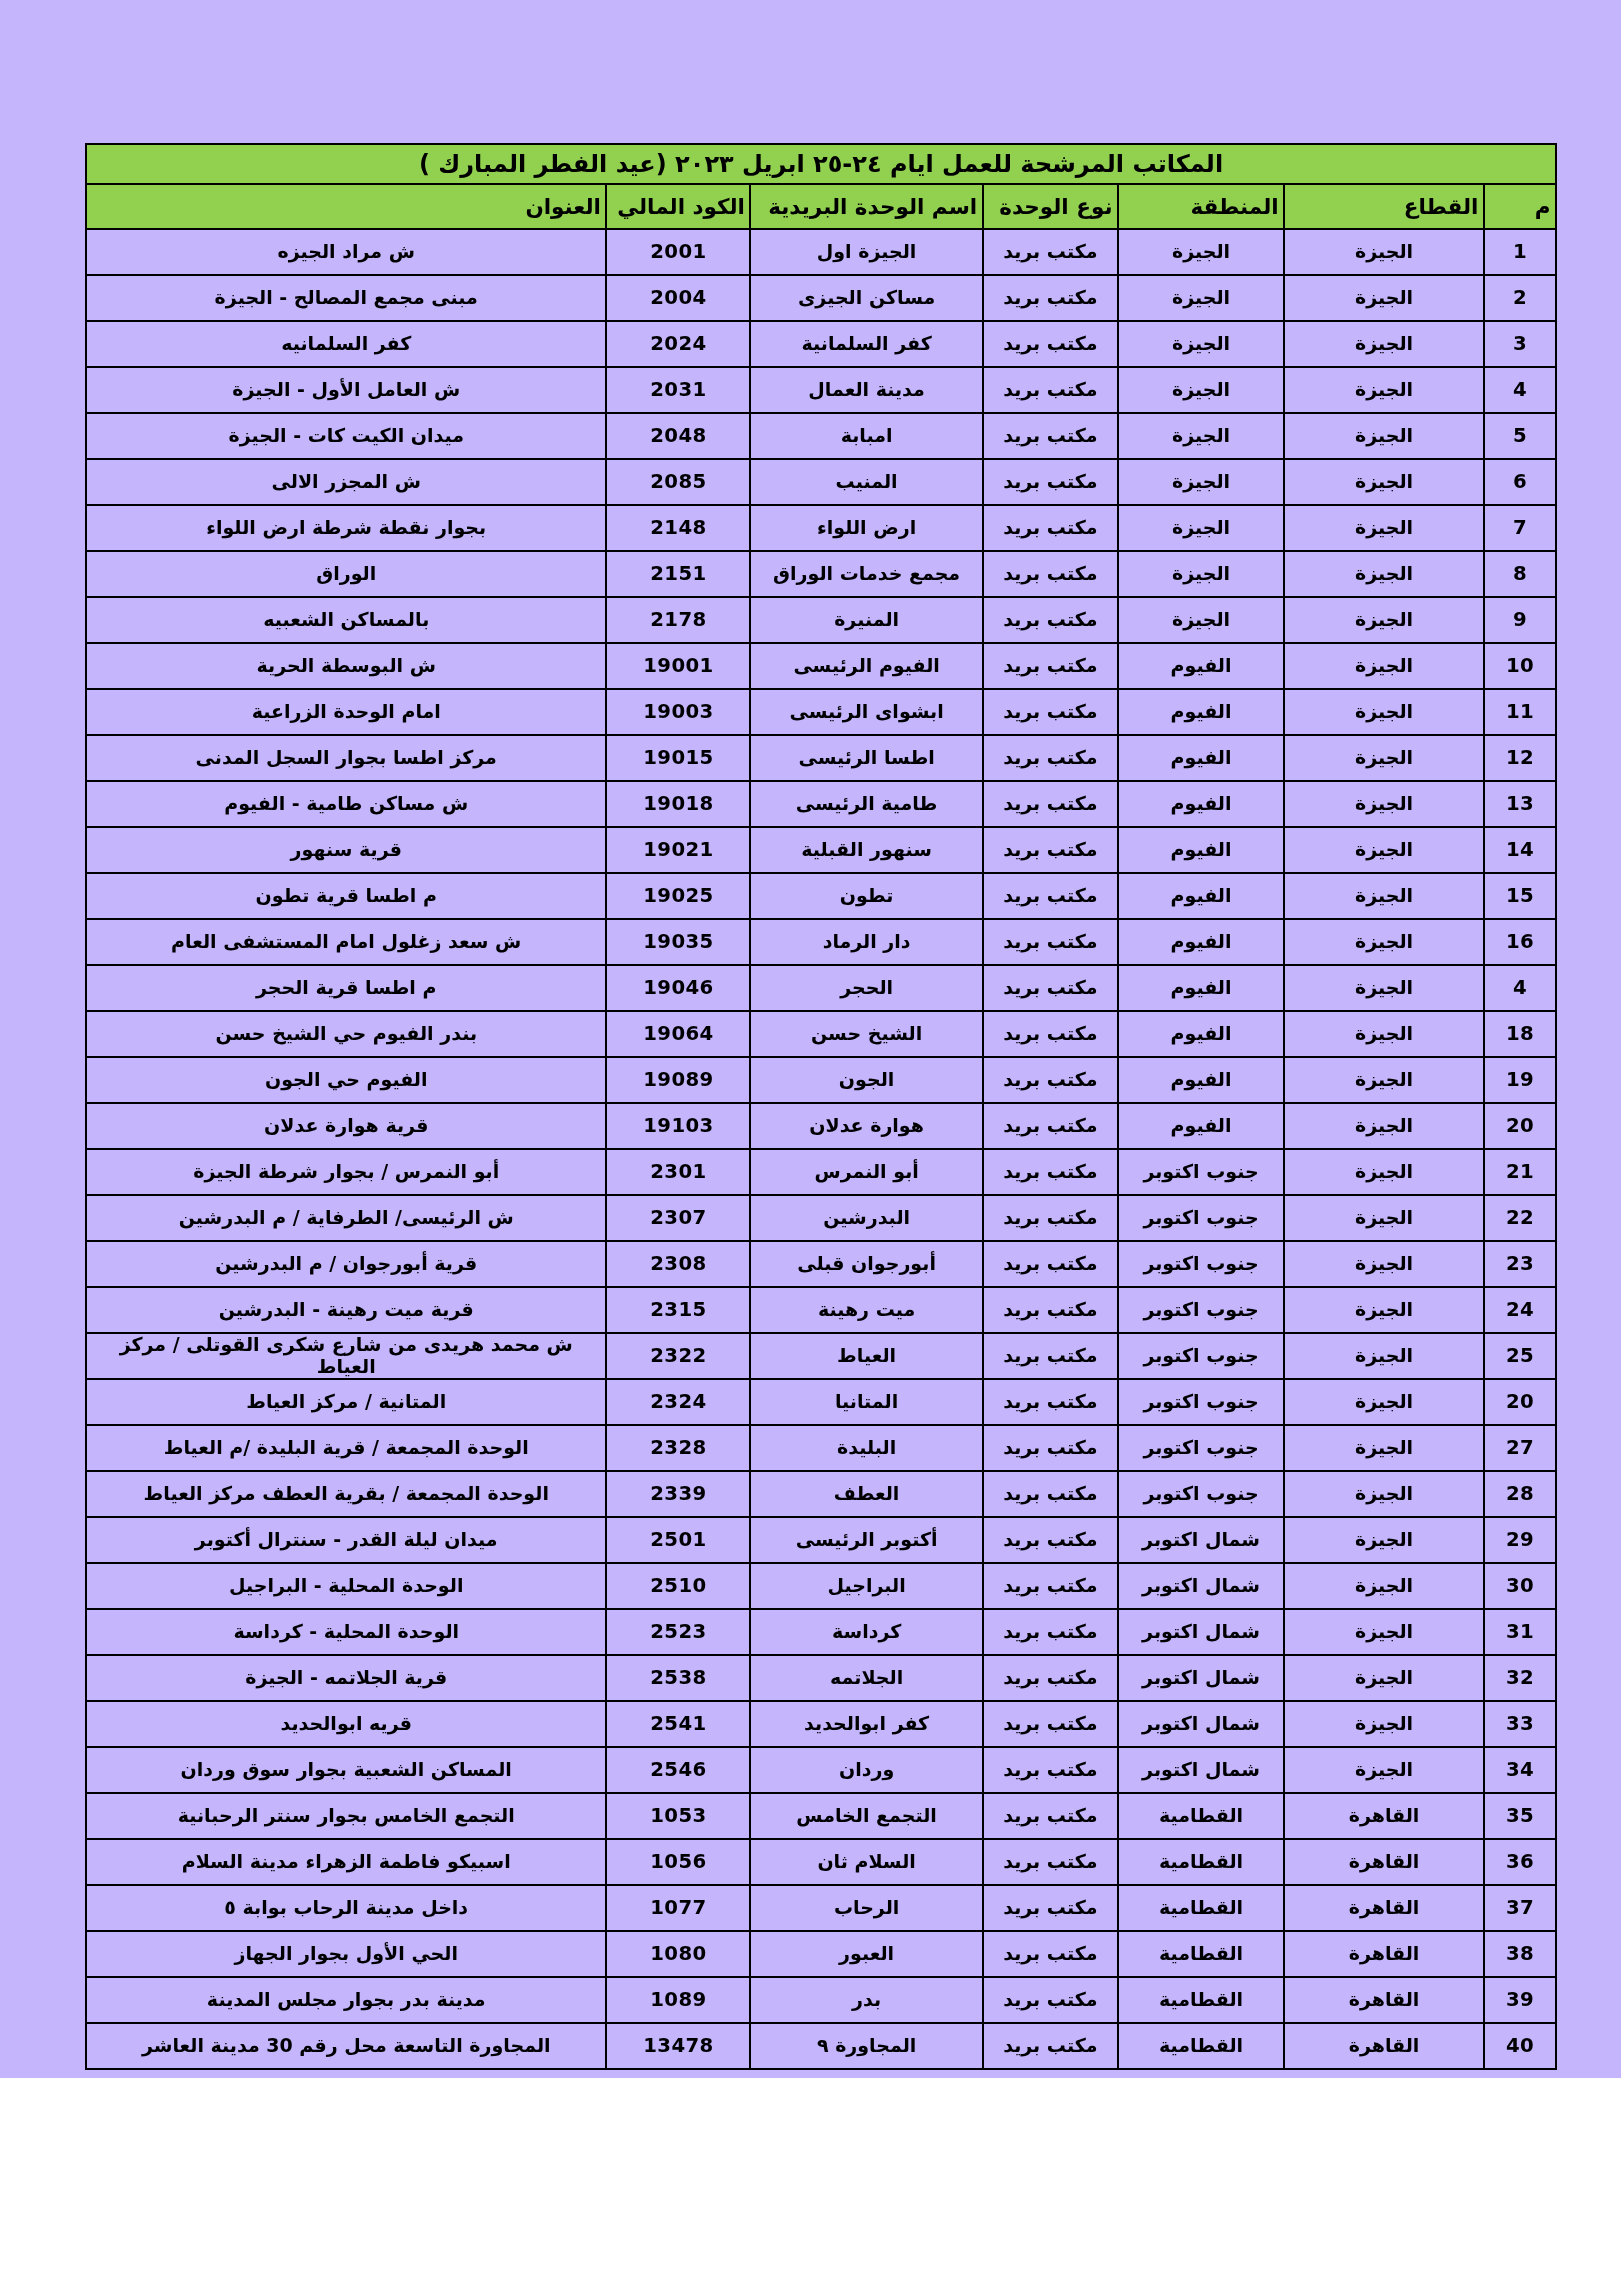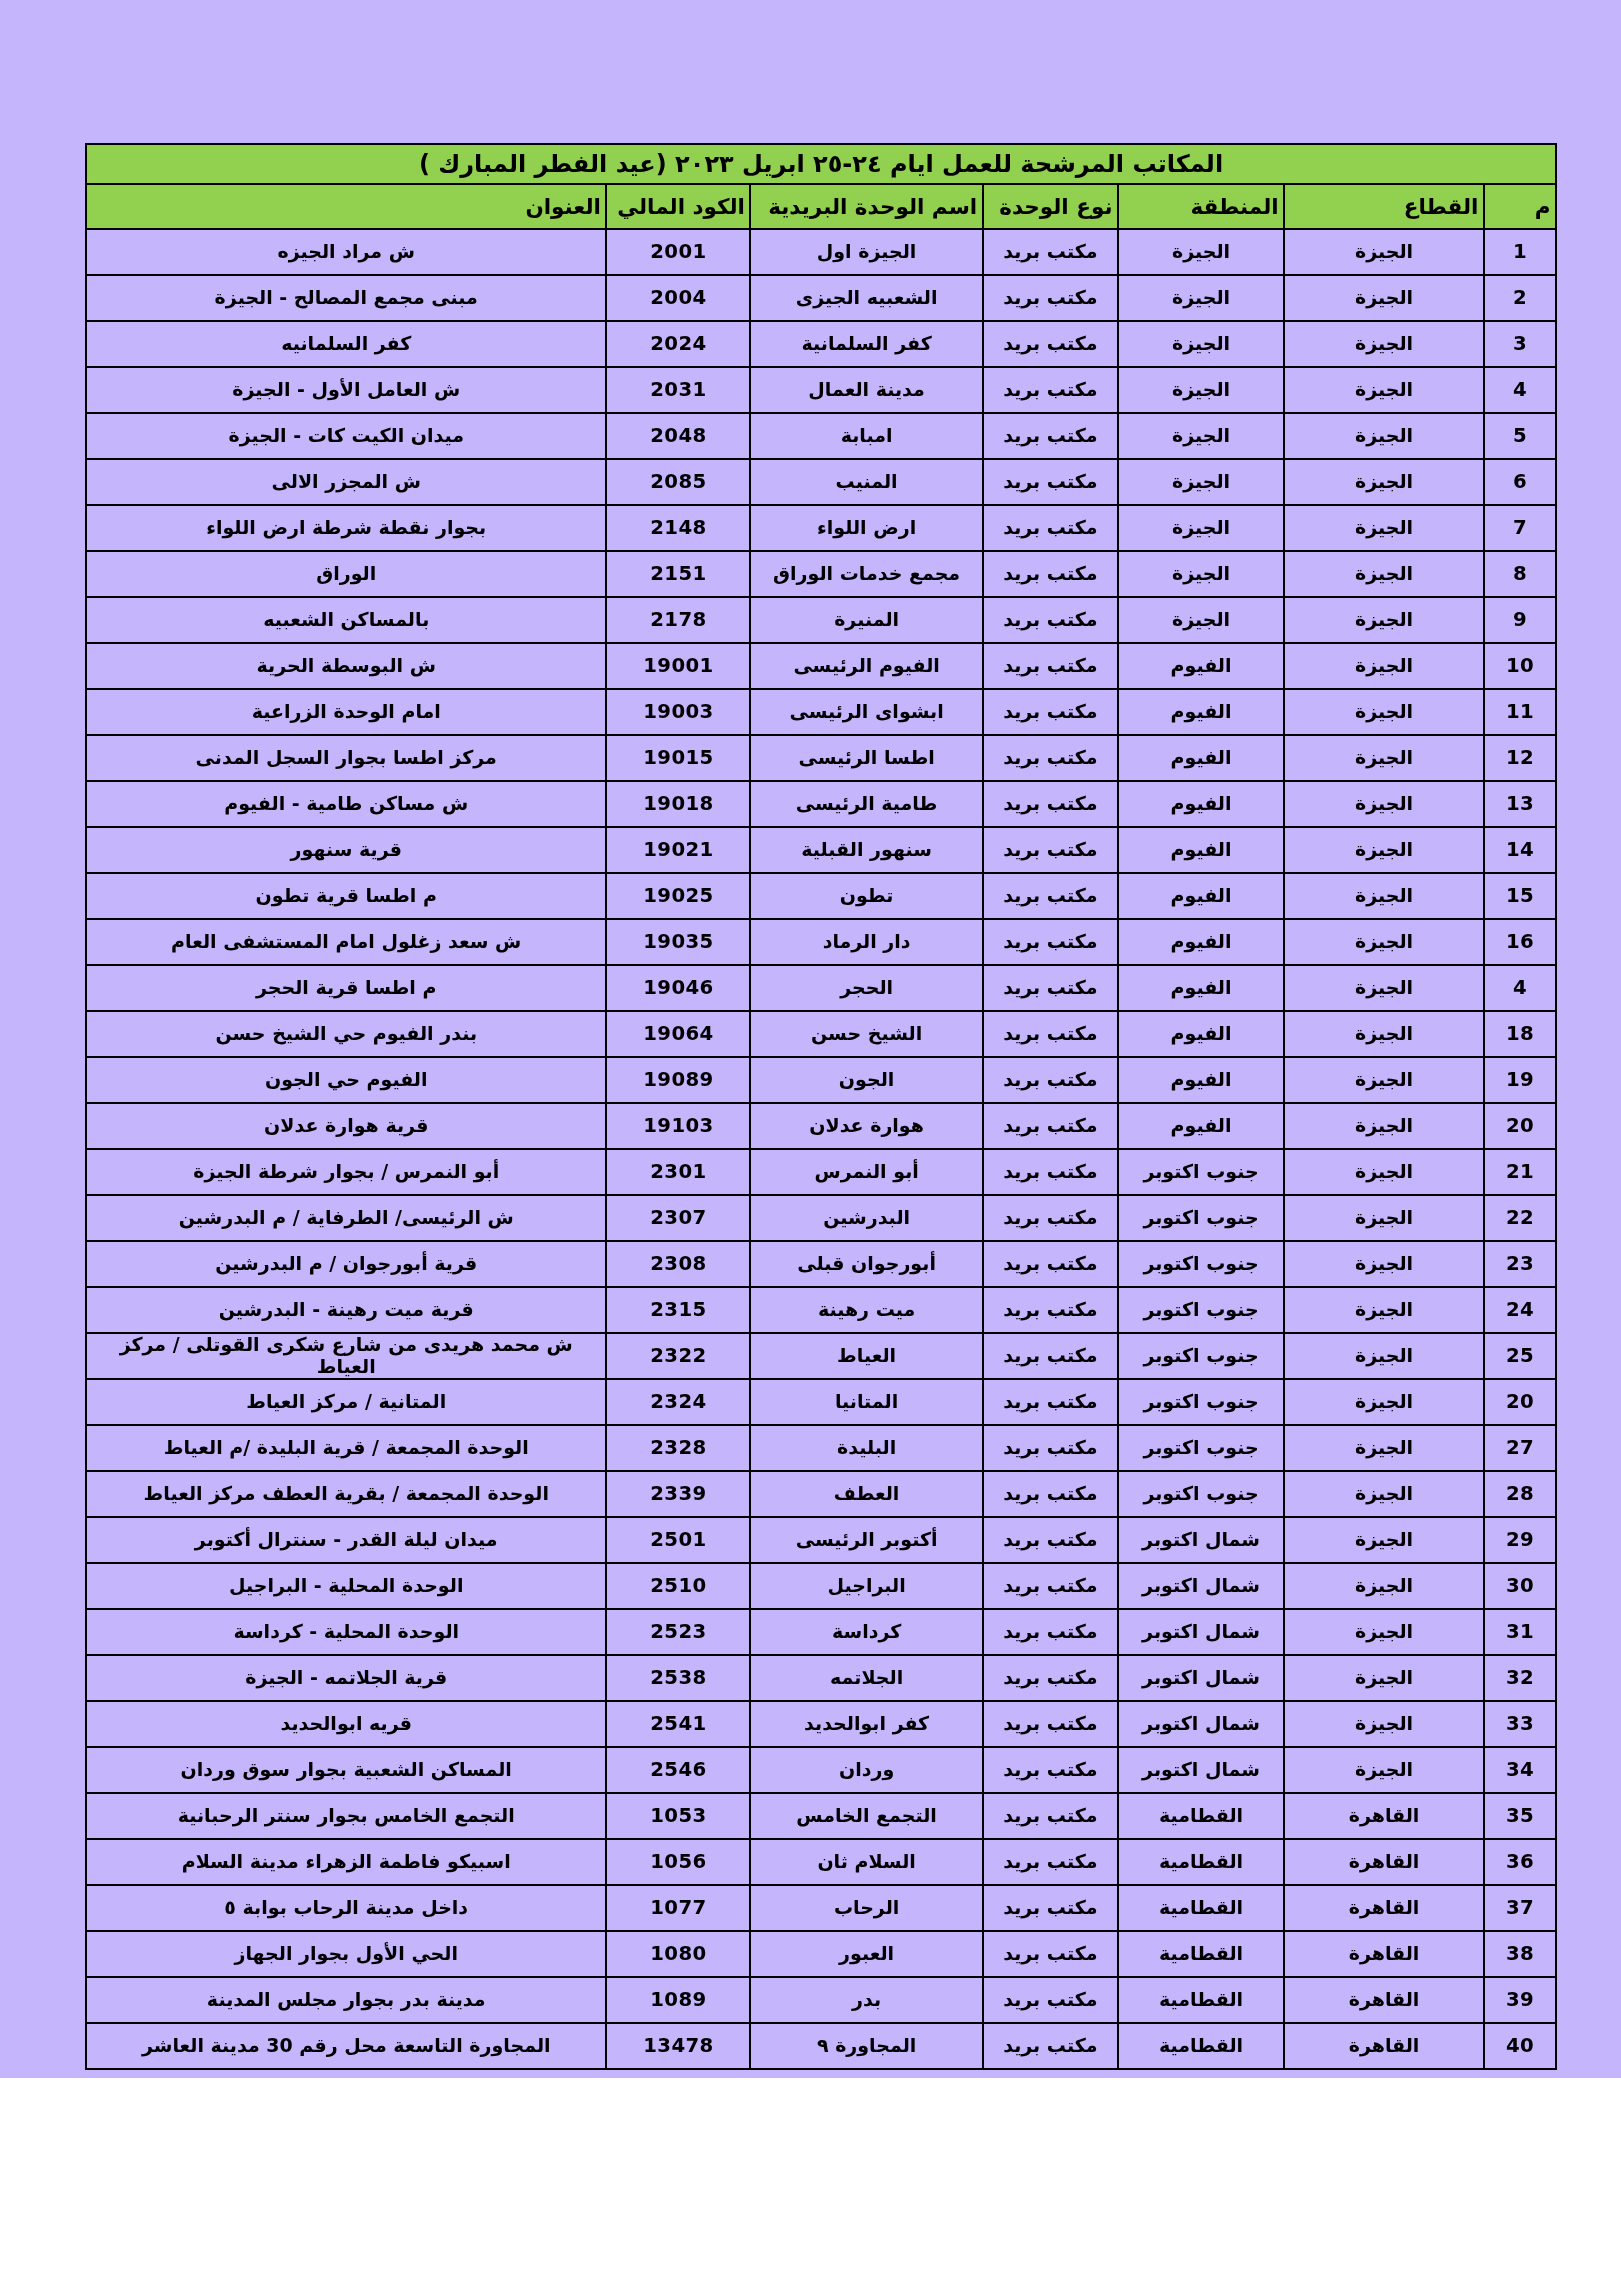--- a/index.html
+++ b/index.html
@@ -98,21 +98,21 @@
     <td class="c-type">مكتب بريد</td>
     <td class="c-name">الجيزة اول</td>
     <td class="c-code">2001</td>
     <td class="c-address">ش مراد الجيزه</td>
   </tr>
         <tr>
     <td class="c-num">2</td>
     <td class="c-sector">الجيزة</td>
     <td class="c-region">الجيزة</td>
     <td class="c-type">مكتب بريد</td>
-    <td class="c-name">الشعبيه الجيزى</td>
+    <td class="c-name">مساكن الجيزى</td>
     <td class="c-code">2004</td>
     <td class="c-address">مبنى مجمع المصالح - الجيزة</td>
   </tr>
         <tr>
     <td class="c-num">3</td>
     <td class="c-sector">الجيزة</td>
     <td class="c-region">الجيزة</td>
     <td class="c-type">مكتب بريد</td>
     <td class="c-name">كفر السلمانية</td>
     <td class="c-code">2024</td>

